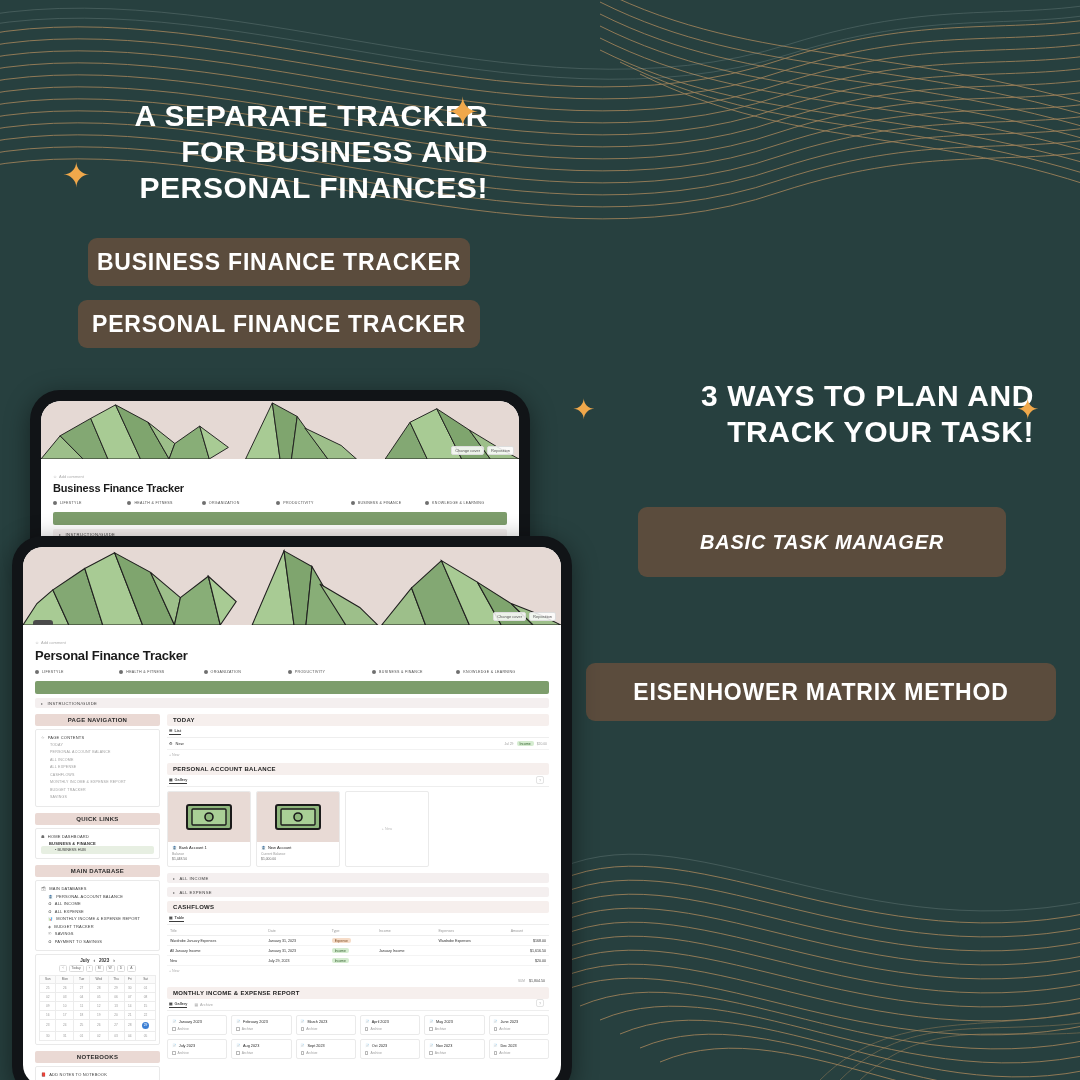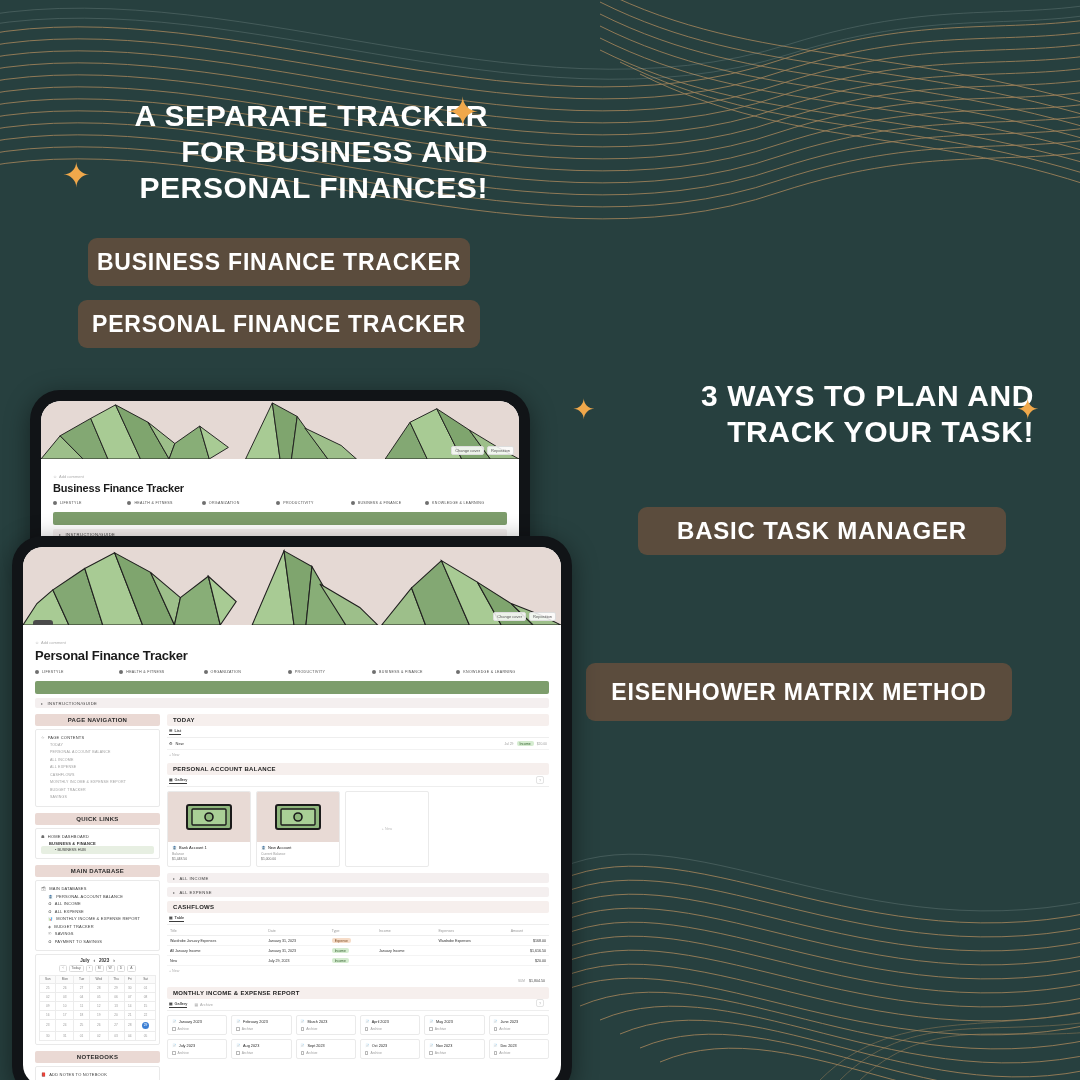--- a/index.html
+++ b/index.html
@@ -26,23 +26,23 @@
     letter-spacing: 0.8px; text-align: center;
   }
   .pill-biz   { left: 88px; top: 238px; width: 382px; height: 48px; font-size: 23px; }
   .pill-pers  { left: 78px; top: 300px; width: 402px; height: 48px; font-size: 23px; }
 
   .headline-r {
     position: absolute; left: 604px; top: 372px; width: 430px;
     color: #fff; font-weight: bold; font-size: 30px; line-height: 1.2;
     letter-spacing: 0.6px; text-align: right; text-transform: uppercase; margin-top: 6px;
   }
-  .pill-basic { left: 638px; top: 507px; width: 368px; height: 48px; font-size: 24px; }
+  .pill-basic { left: 638px; top: 507px; width: 368px; height: 70px; font-size: 20px; font-style: italic; }
   .pill-time  { left: 626px; top: 585px; width: 392px; height: 56px; font-size: 24px; }
-  .pill-eisen { left: 586px; top: 663px; width: 426px; height: 58px; font-size: 23px; }
+  .pill-eisen { left: 586px; top: 663px; width: 470px; height: 58px; font-size: 23px; }
 
   .sparkle { position: absolute; color: #f0a84b; line-height: 1; }
 
   
   .tablet {
     position: absolute; background: #111417; border-radius: 30px;
     padding: 11px; box-shadow: 0 6px 26px rgba(0,0,0,.45);
   }
   .tablet-back { left: 30px; top: 390px; width: 500px; height: 190px; }
   .tablet-front { left: 12px; top: 536px; width: 560px; height: 560px; }

